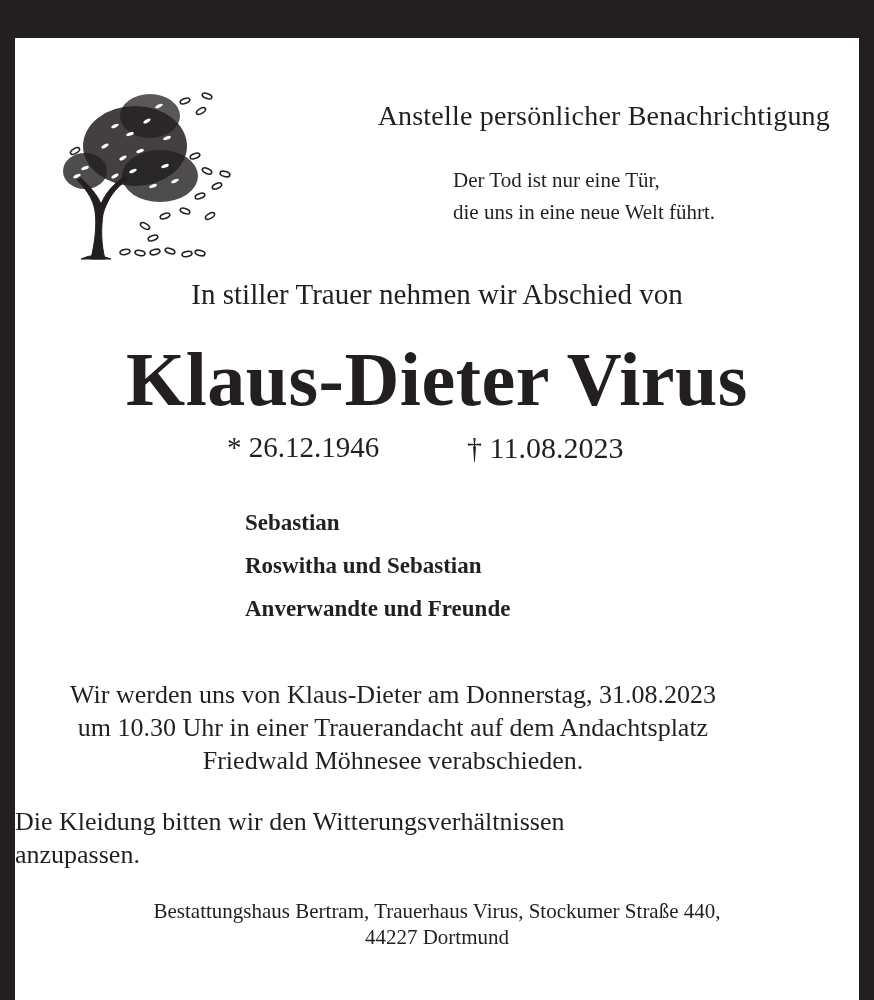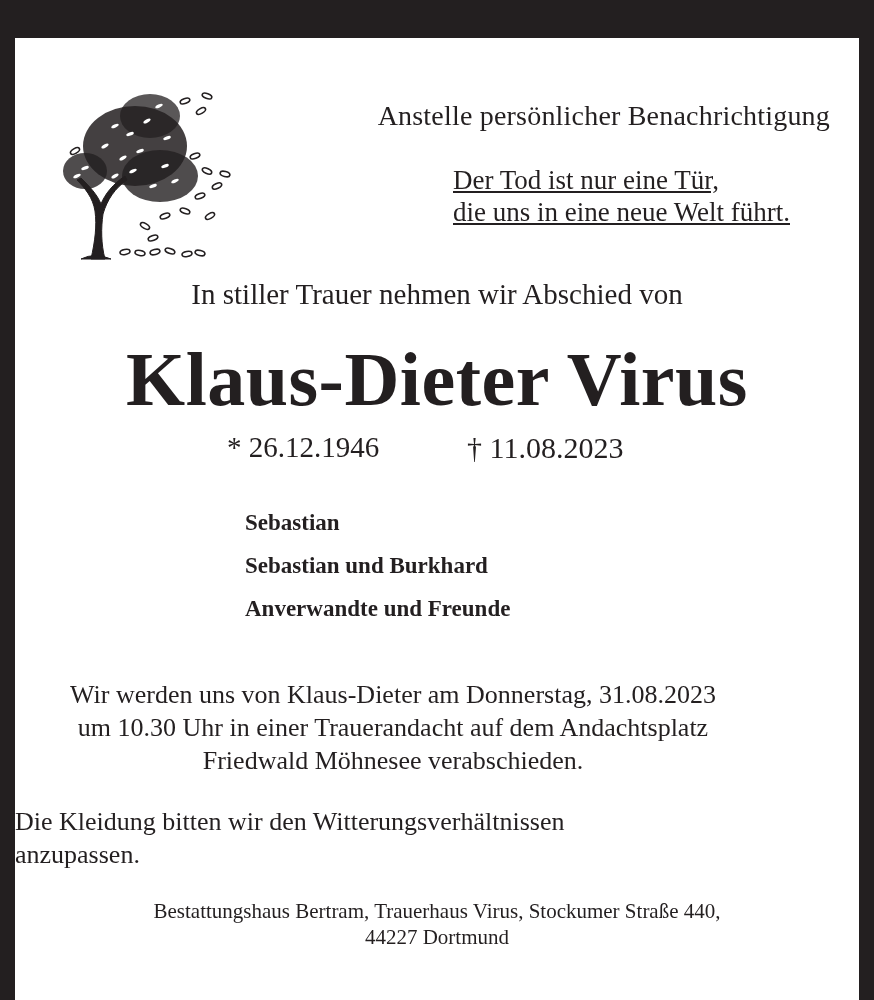--- a/index.html
+++ b/index.html
@@ -26,23 +26,22 @@
   }
   .notice {
     left: 270px; top: 62px;
     width: 545px;
     text-align: right;
     font-size: 28px;
     letter-spacing: 0.2px;
   }
   .quote {
     left: 438px; top: 126px;
-    font-size: 27px;
+    font-size: 21px;
     line-height: 32px;
-    text-decoration: underline;
   }
   .intro {
     left: 0; top: 240px; width: 844px;
     text-align: center;
     font-size: 29px;
   }
   .name {
     left: 0; top: 298px; width: 844px;
     text-align: center;
     font-size: 76px;
@@ -152,21 +151,21 @@
 
   <div class="abs intro">In stiller Trauer nehmen wir Abschied von</div>
 
   <div class="abs name">Klaus-Dieter Virus</div>
 
   <div class="abs born">* 26.12.1946</div>
   <div class="abs died">† 11.08.2023</div>
 
   <div class="abs mourners">
     <div>Sebastian</div>
-    <div>Sebastian und Burkhard</div>
+    <div>Roswitha und Sebastian</div>
     <div>Anverwandte und Freunde</div>
   </div>
 
   <div class="abs service">
     <span class="line">Wir werden uns von Klaus-Dieter am Donnerstag, 31.08.2023</span>
     <span class="line">um 10.30 Uhr in einer Trauerandacht auf dem Andachtsplatz</span>
     <span class="line">Friedwald Möhnesee verabschieden.</span>
   </div>
 
   <div class="abs clothing">

